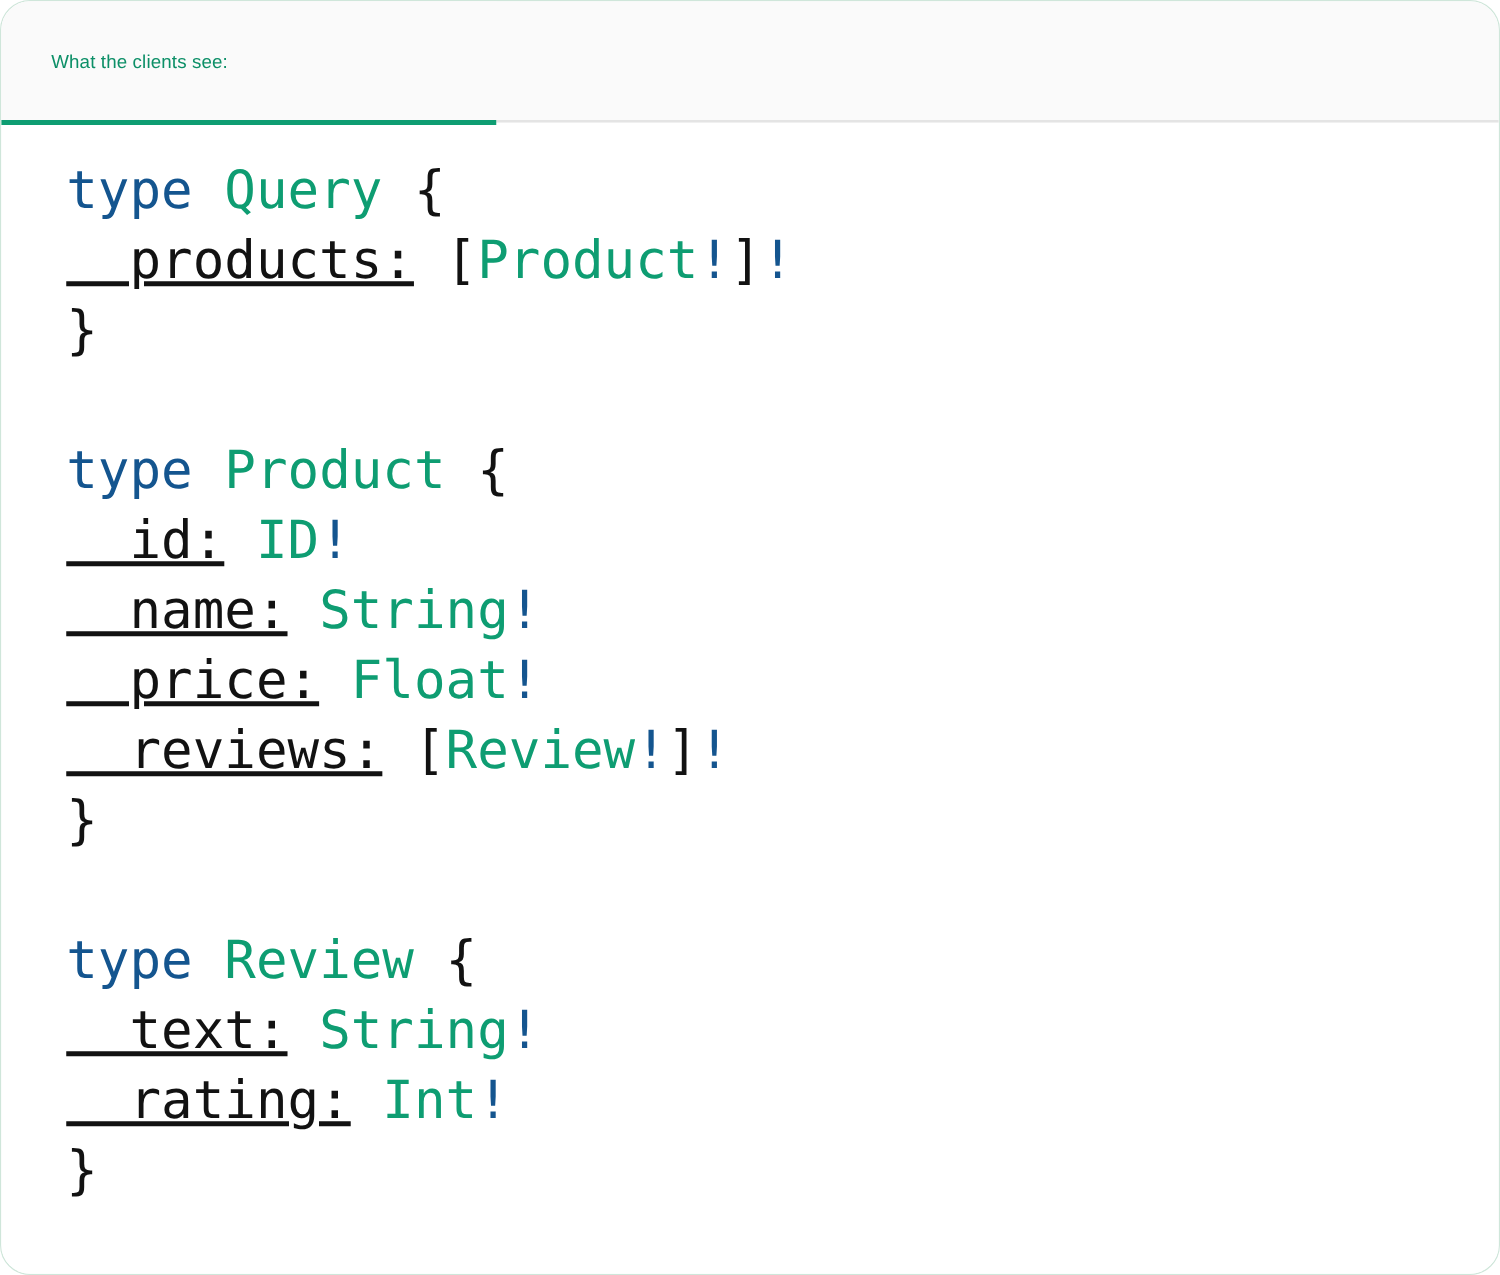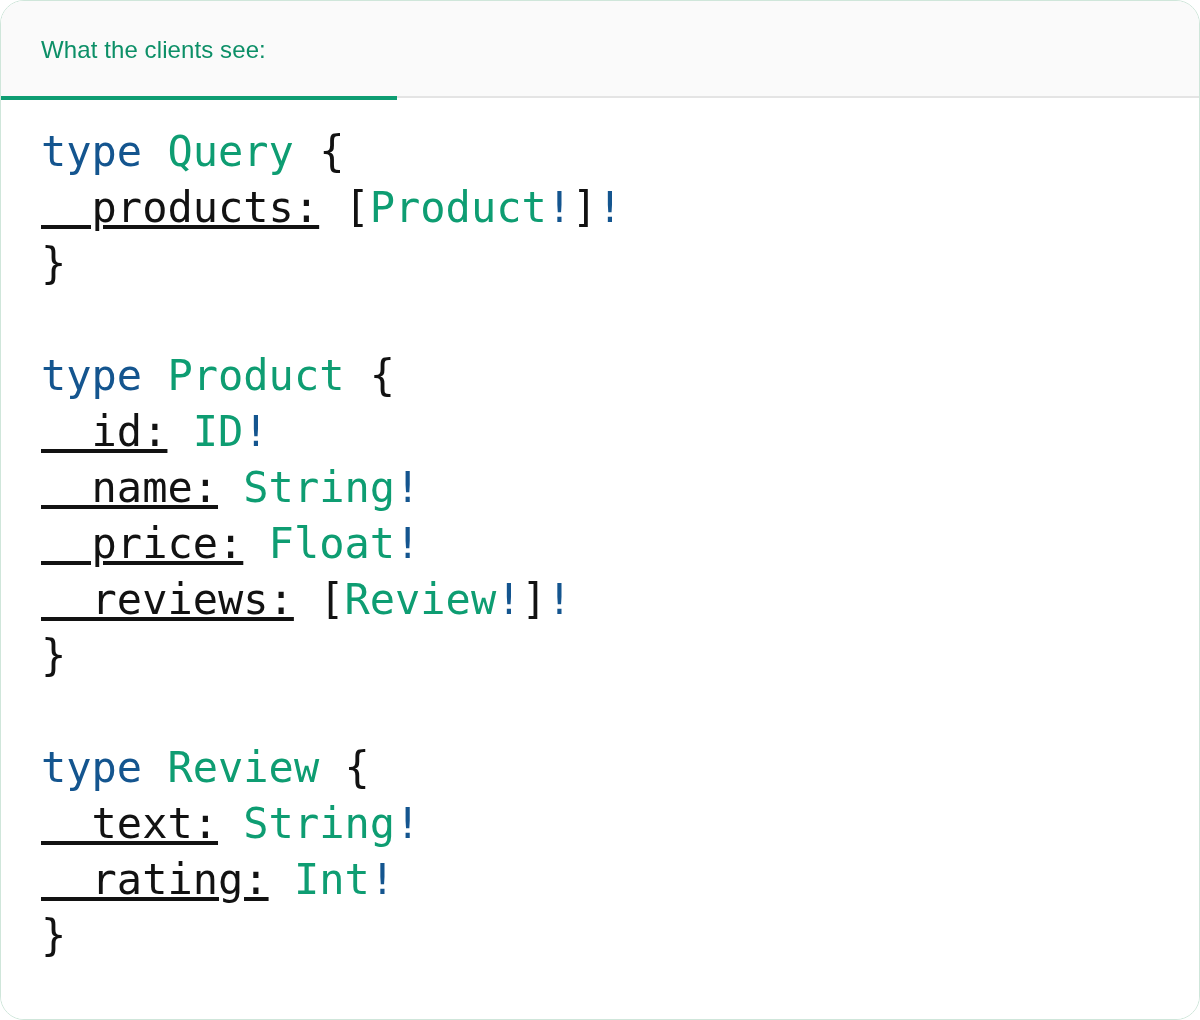--- a/index.html
+++ b/index.html
@@ -43,41 +43,41 @@
     height: 97px;
     width: 396px;
     display: flex;
     align-items: center;
     padding-left: 40px;
     background: #fafafa;
   }
 
   .tab-label {
     font-family: "Liberation Sans", sans-serif;
-    font-size: 24px;
+    font-size: 15px;
     font-weight: 400;
     letter-spacing: 0.1px;
     color: #0c8f67;
     white-space: nowrap;
   }
 
   .tab-underline {
     position: absolute;
     left: 0;
     top: 95px;
     width: 396px;
     height: 4px;
     background: #0e9d72;
     z-index: 3;
   }
 
   
   .code-body {
     box-sizing: border-box;
-    padding: 26px 40px 40px 40px;
+    padding: 26px 40px 40px 52px;
     background: #ffffff;
     height: calc(1020px - 97px);
   }
 
   pre.code {
     margin: 0;
     font-family: "DejaVu Sans Mono", monospace;
     font-size: 42px;
     line-height: 56px;
     white-space: pre;

